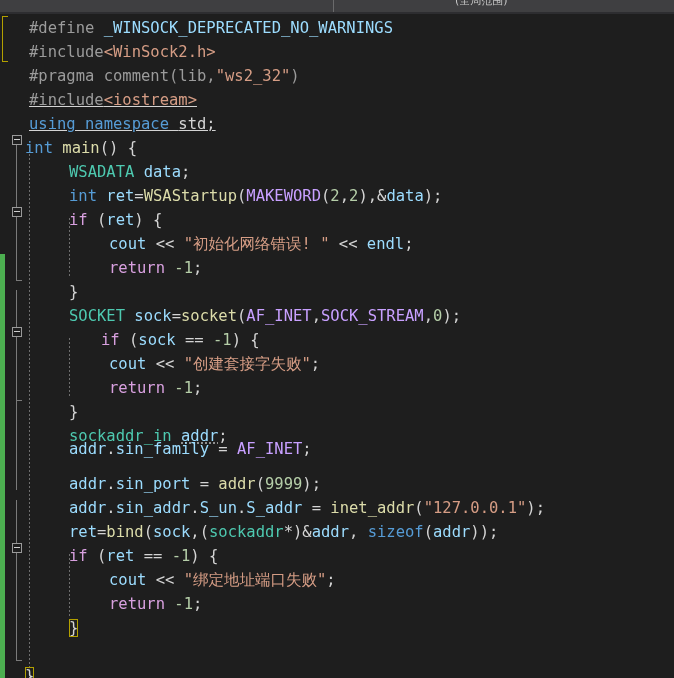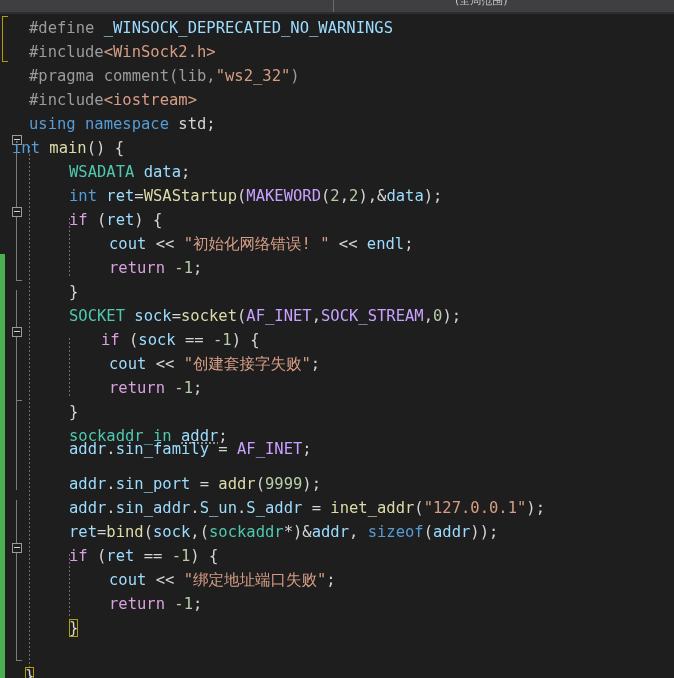--- a/index.html
+++ b/index.html
@@ -199,25 +199,25 @@
     <div class="indent-guide" style="left:69px; top:540px; height:64px;"></div>
 
     <div class="code">
 
       <div class="line" style="top:2px; left:29px;"><span class="pp">#define</span><span class="pptxt"> </span><span class="id">_WINSOCK_DEPRECATED_NO_WARNINGS</span></div>
 
       <div class="line" style="top:26px; left:29px;"><span class="pp">#include</span><span class="str">&lt;WinSock2.h&gt;</span></div>
 
       <div class="line" style="top:50px; left:29px;"><span class="pp">#pragma</span><span class="pptxt"> comment(lib,</span><span class="str">"ws2_32"</span><span class="pptxt">)</span></div>
 
-      <div class="line" style="top:74px; left:29px;"><span class="pp">#include</span><span class="str">&lt;iostream&gt;</span></div>
-
-      <div class="line" style="top:98px; left:29px;"><span class="kw">using namespace</span><span class="punct"> </span><span class="punct">std;</span></div>
-
-      <div class="line" style="top:122px; left:12px;"><span class="kw">int</span><span class="punct"> </span><span class="fn">main</span><span class="punct">() {</span></div>
+      <div class="line" style="top:74px; left:29px;text-decoration:underline;"><span class="pp">#include</span><span class="str">&lt;iostream&gt;</span></div>
+
+      <div class="line" style="top:98px; left:29px;text-decoration:underline;"><span class="kw">using namespace</span><span class="punct"> </span><span class="punct">std;</span></div>
+
+      <div class="line" style="top:122px; left:25px;"><span class="kw">int</span><span class="punct"> </span><span class="fn">main</span><span class="punct">() {</span></div>
 
       <div class="line" style="top:146px; left:69px;"><span class="type">WSADATA</span><span class="punct"> </span><span class="id">data</span><span class="punct">;</span></div>
 
       <div class="line" style="top:170px; left:69px;"><span class="kw">int</span><span class="punct"> </span><span class="id">ret</span><span class="op">=</span><span class="fn">WSAStartup</span><span class="punct">(</span><span class="macro">MAKEWORD</span><span class="punct">(</span><span class="num">2</span><span class="punct">,</span><span class="num">2</span><span class="punct">),&amp;</span><span class="id">data</span><span class="punct">);</span></div>
 
       <div class="line" style="top:194px; left:69px;text-align:right;"><span class="ctrl">if</span><span class="punct"> (</span><span class="id">ret</span><span class="punct">) {</span></div>
 
       <div class="line" style="top:218px; left:109px;"><span class="id">cout</span><span class="op"> &lt;&lt; </span><span class="str">"初始化网络错误! "</span><span class="op"> &lt;&lt; </span><span class="id">endl</span><span class="punct">;</span></div>
 
       <div class="line" style="top:242px; left:109px;"><span class="ctrl">return</span><span class="punct"> </span><span class="num">-1</span><span class="punct">;</span></div>

